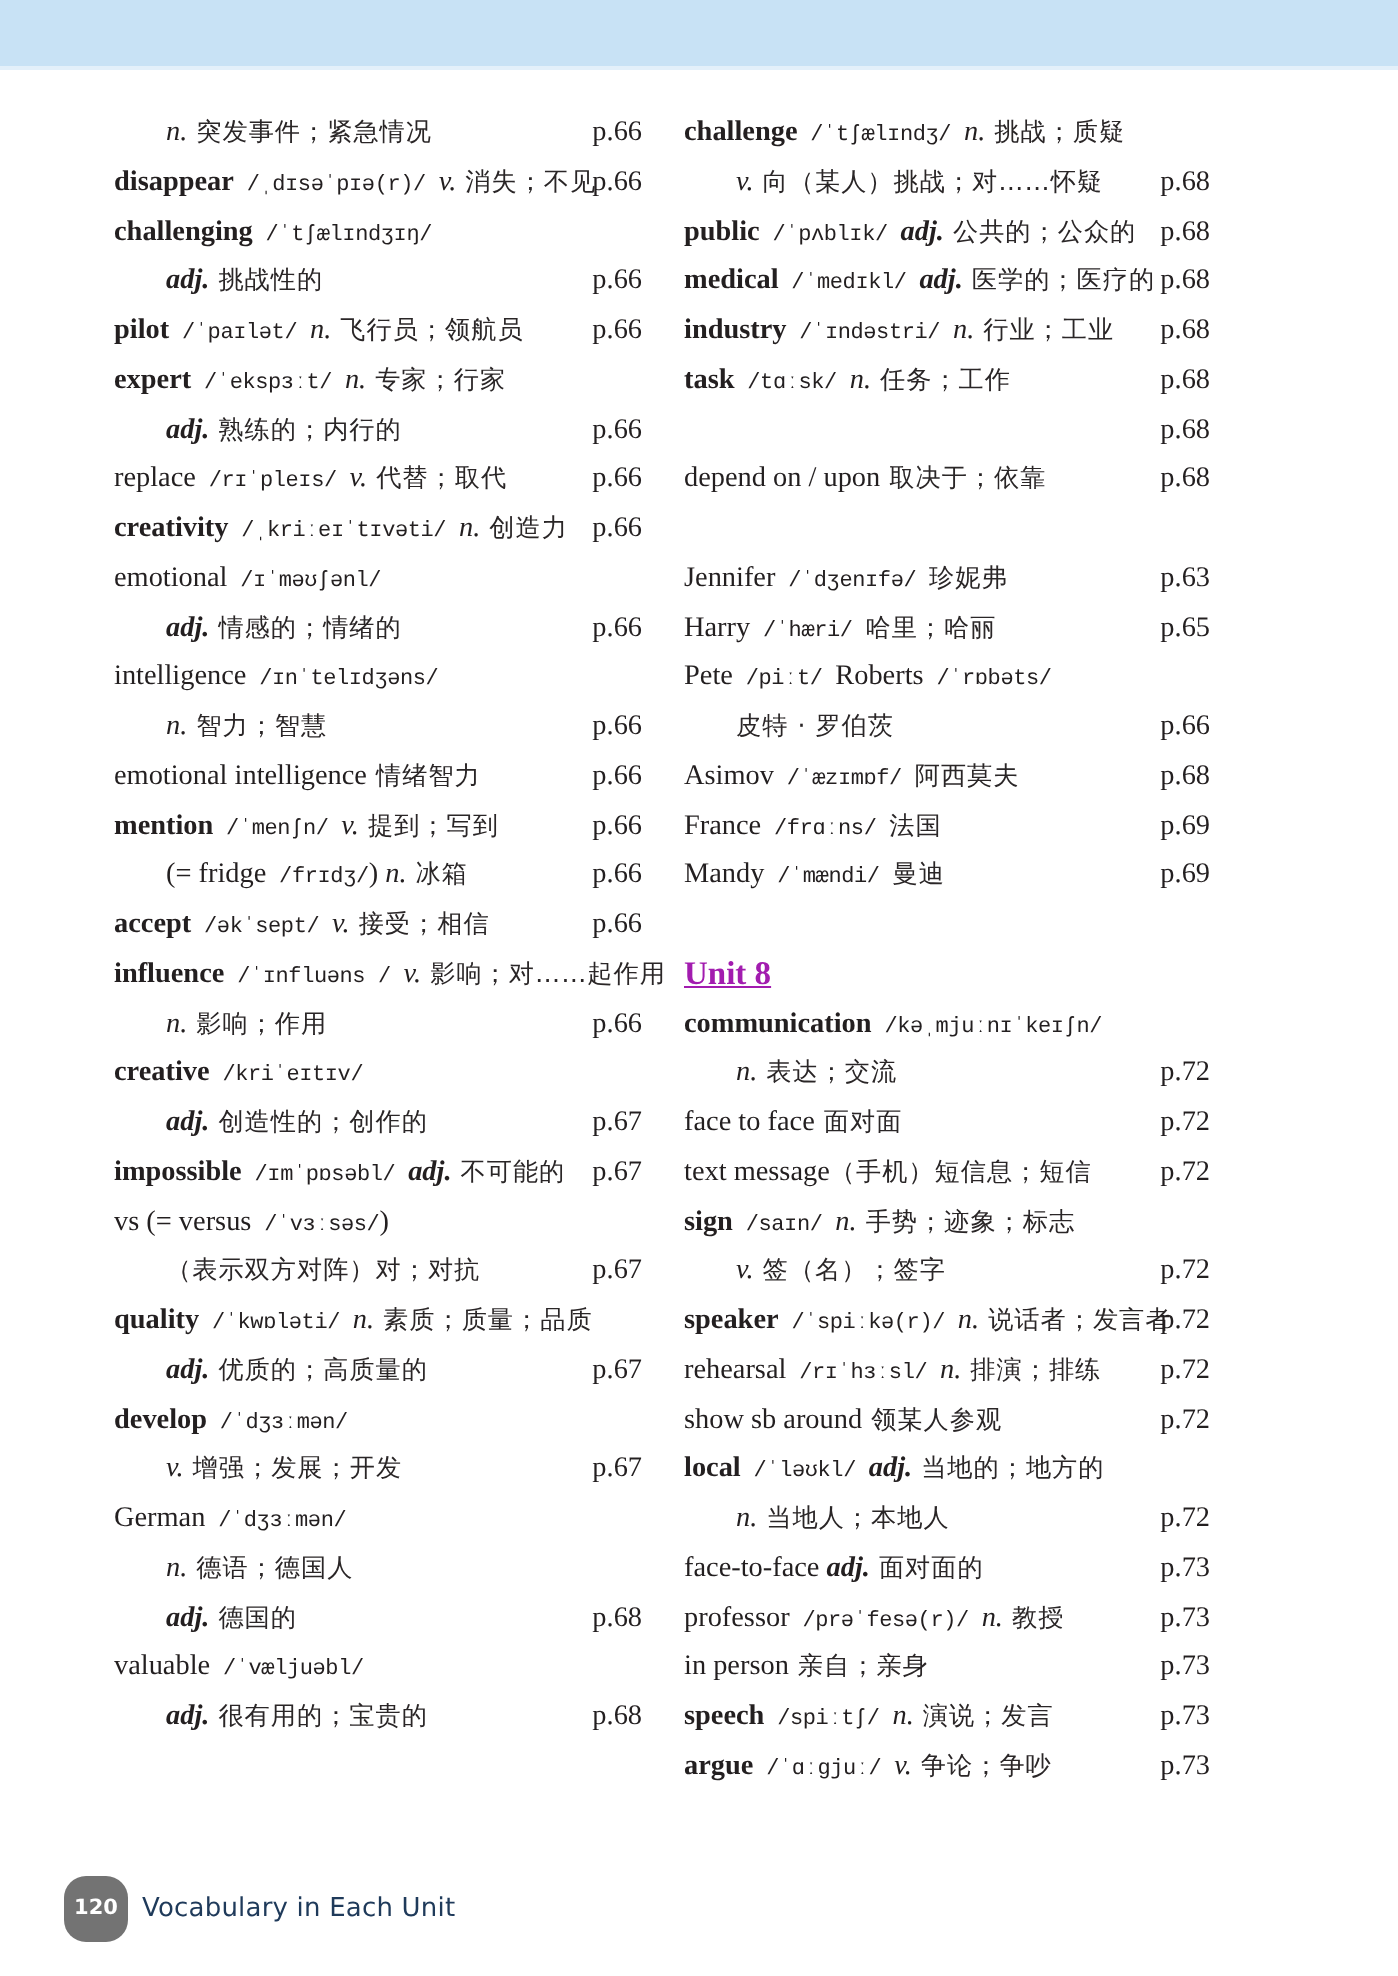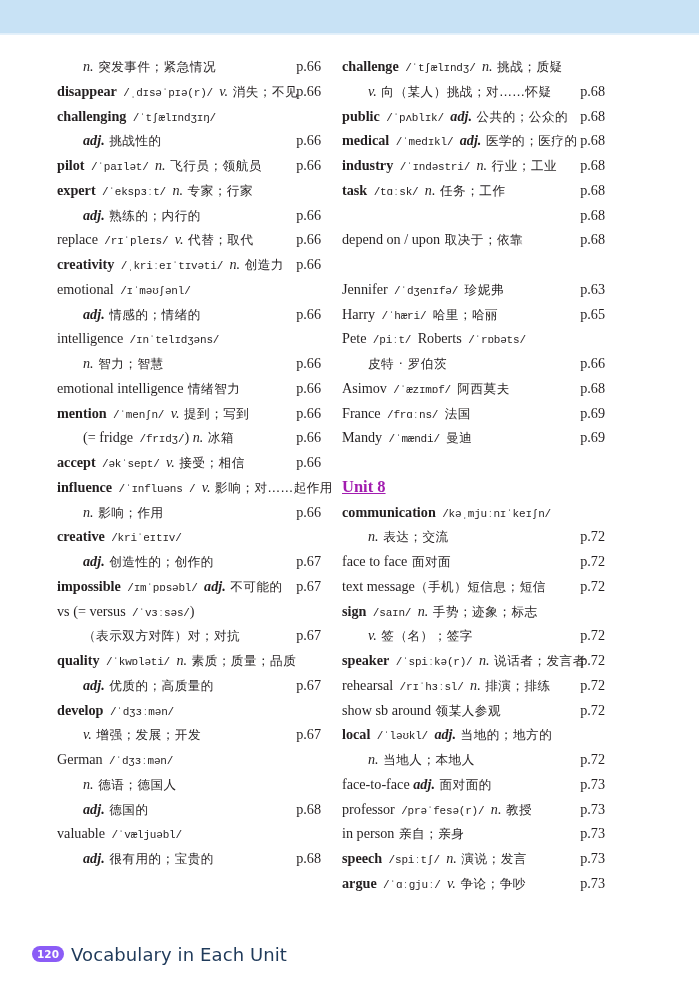--- a/index.html
+++ b/index.html
@@ -25,26 +25,26 @@
   .ipa { font-size:11px; font-family:Liberation Mono, monospace; letter-spacing:-0.2px; }
   .pos { font-style:italic; font-weight:normal; }
   .pos.bold { font-weight:bold; }
   .zh { font-family:"DejaVu Sans", sans-serif; font-size:12.6px; letter-spacing:0.5px; color:#2a2627; }
   .pg { position:absolute; right:0; top:0; font-size:14.2px; }
   .unit-heading {
     font-weight:bold; font-size:16.5px; color:#a21caf; height:24.75px; line-height:24.75px;text-decoration:underline;
   }
   .footer { position:absolute; left:32px; top:942px; height:24px; display:flex; align-items:center; }
   .footer-pill {
-    width:32px; height:16px; border-radius:11px; background:#8b5cf6;
+    width:32px; height:33px; border-radius:11px; background:#737373;
     color:#ffffff; font-family:"DejaVu Sans", sans-serif; font-weight:bold; font-size:10.5px;
     display:flex; align-items:center; justify-content:center;
   }
   .footer-title {
-    margin-left:7px; font-family:"DejaVu Sans", sans-serif; font-size:18px; color:#1f3a5a; letter-spacing:0.1px;
+    margin-left:7px; font-family:"DejaVu Sans", sans-serif; font-size:13px; color:#1f3a5a; letter-spacing:0.1px;
   }
 </style>
 </head>
 <body>
 
 <div class="top-band"></div>
 <div class="top-band-edge"></div>
 
 <div class="col col-left" id="col-left">
     <div class="row indent"><span class="txt"><span class="pos">n.</span><span class="zh"> 突发事件；紧急情况</span></span><span class="pg">p.66</span></div>

